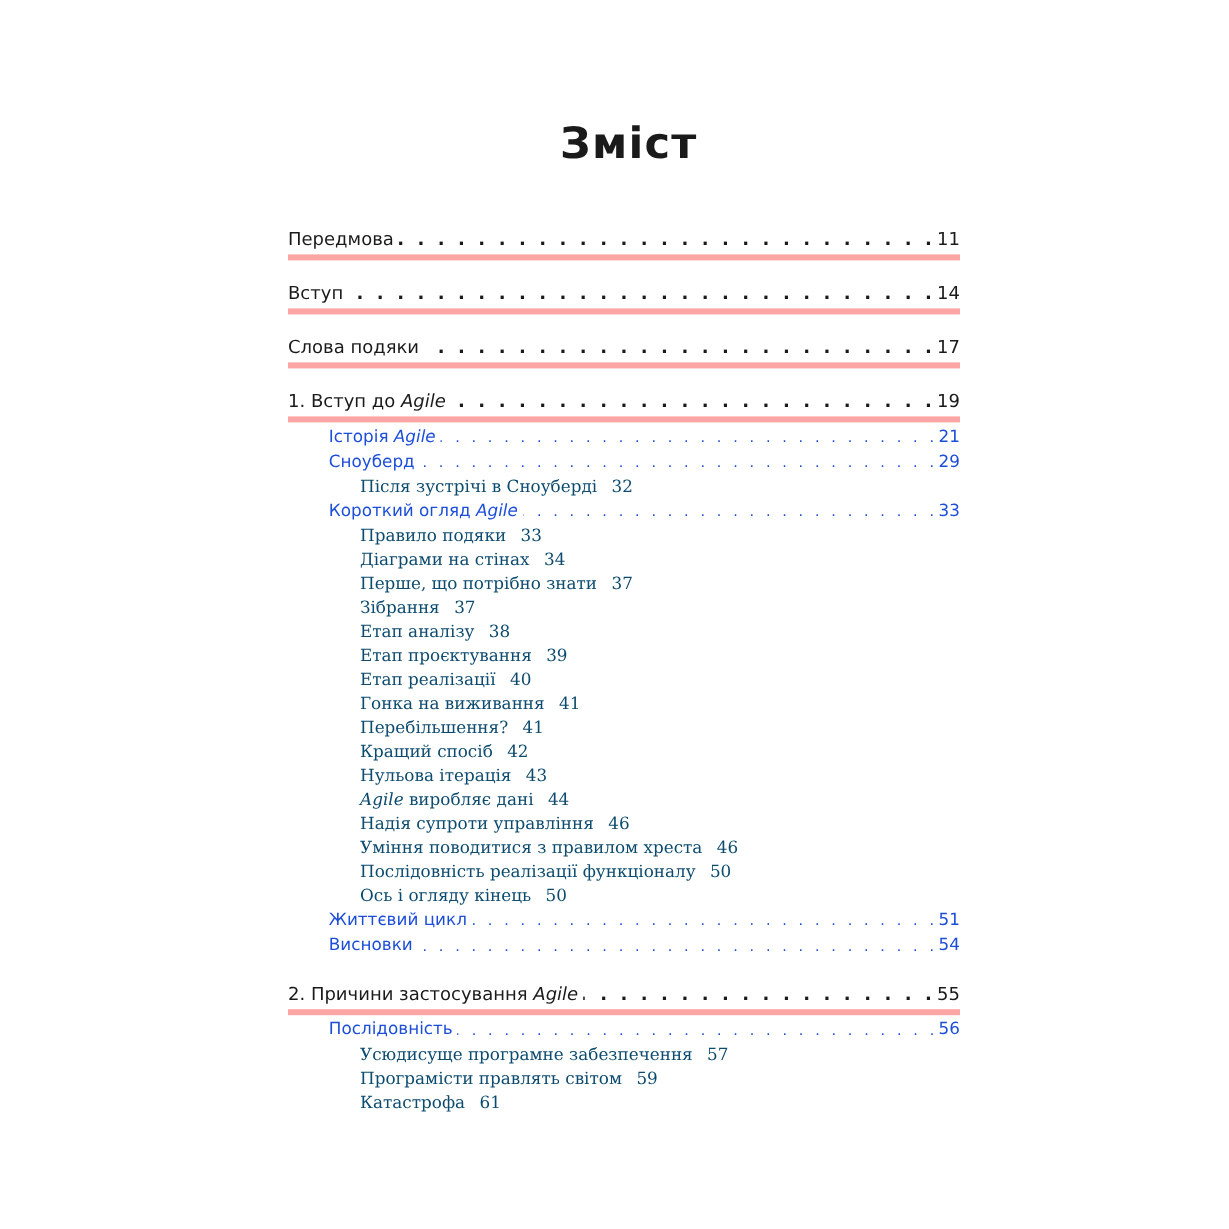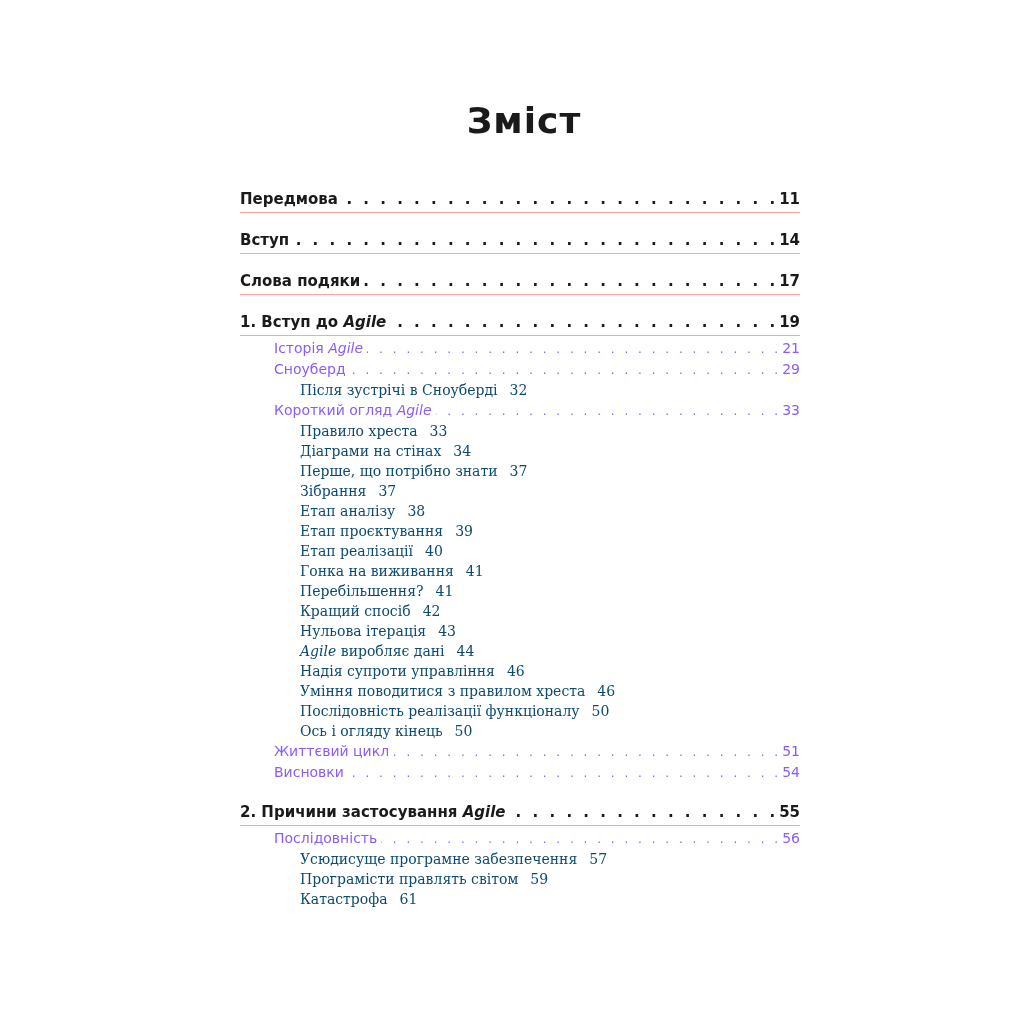--- a/index.html
+++ b/index.html
@@ -5,39 +5,39 @@
   html, body { margin:0; padding:0; background:#ffffff; }
   body { width:1024px; height:1024px; position:relative; overflow:hidden; color:#1a1a1a; }
   .page-title {
     position:absolute; left:12px; width:1024px; top:100px; text-align:center;
     font-family:"DejaVu Sans", sans-serif; font-weight:bold; font-size:36px;
     letter-spacing:1px; color:#1a1a1a;
   }
   .toc { position:absolute; left:240px; width:560px; top:186px; }
   .h1 {
     position:relative; display:flex; align-items:flex-end;
-    font-family:"DejaVu Sans", sans-serif; font-weight:bold; font-size:15px;
-    height:26px; line-height:26px; border-bottom:1px solid #fca5a5;
+    font-family:"DejaVu Sans", sans-serif; font-weight:normal; font-size:15px;
+    height:26px; line-height:26px; border-bottom:5px solid #fca5a5;
     margin-bottom:14px;
   }
   .h1 .lbl { white-space:nowrap; }
   .h1 .lbl i { font-style:italic; }
   .dots { flex:1; overflow:hidden; white-space:nowrap; margin:0 4px; letter-spacing:0; }
   .h1 .dots { font-weight:bold; }
   .h1 .dots::after, .h2 .dots::after {
     content:". . . . . . . . . . . . . . . . . . . . . . . . . . . . . . . . . . . . . . . . . . . . . . . . . . . . . . . . . . . . . . . . . . . . . . . . . . . . . . . . . . . . ";
     word-spacing:6px;
   }
   .dots { direction:rtl; text-align:left; }
   .pg { white-space:nowrap; text-align:right; }
   .group { margin-top:-12px; margin-bottom:16px; }
   .h2 {
     display:flex; align-items:baseline; padding-left:34px;
     font-family:"DejaVu Sans", sans-serif; font-size:14px; height:21px; line-height:21px;
-    font-weight:normal; color:#8b5cf6;
+    font-weight:normal; color:#1d4ed8;
   }
   .h2 .dots { font-size:12px; }
   .h3 {
     padding-left:60px; font-family:"DejaVu Serif", serif; font-size:14px;
     height:20px; line-height:20px; color:#0c4a6e; white-space:nowrap;
   }
   .h3 .pg3 { margin-left:12px; }
   .h3 i { font-style:italic; }
 </style>
 </head>
@@ -83,21 +83,21 @@
       <span class="pg">29</span>
     </div>
     <div class="h3">
       <span>Після зустрічі в Сноуберді</span><span class="pg3">32</span>
     </div>
     <div class="h2">
       <span><span>Короткий огляд </span><i>Agile</i></span>
       <span class="dots"></span>
       <span class="pg">33</span>
     </div>
-    <div class="h3"><span>Правило хреста</span><span class="pg3">33</span></div>
+    <div class="h3"><span>Правило подяки</span><span class="pg3">33</span></div>
     <div class="h3"><span>Діаграми на стінах</span><span class="pg3">34</span></div>
     <div class="h3"><span>Перше, що потрібно знати</span><span class="pg3">37</span></div>
     <div class="h3"><span>Зібрання</span><span class="pg3">37</span></div>
     <div class="h3"><span>Етап аналізу</span><span class="pg3">38</span></div>
     <div class="h3"><span>Етап проєктування</span><span class="pg3">39</span></div>
     <div class="h3"><span>Етап реалізації</span><span class="pg3">40</span></div>
     <div class="h3"><span>Гонка на виживання</span><span class="pg3">41</span></div>
     <div class="h3"><span>Перебільшення?</span><span class="pg3">41</span></div>
     <div class="h3"><span>Кращий спосіб</span><span class="pg3">42</span></div>
     <div class="h3"><span>Нульова ітерація</span><span class="pg3">43</span></div>

